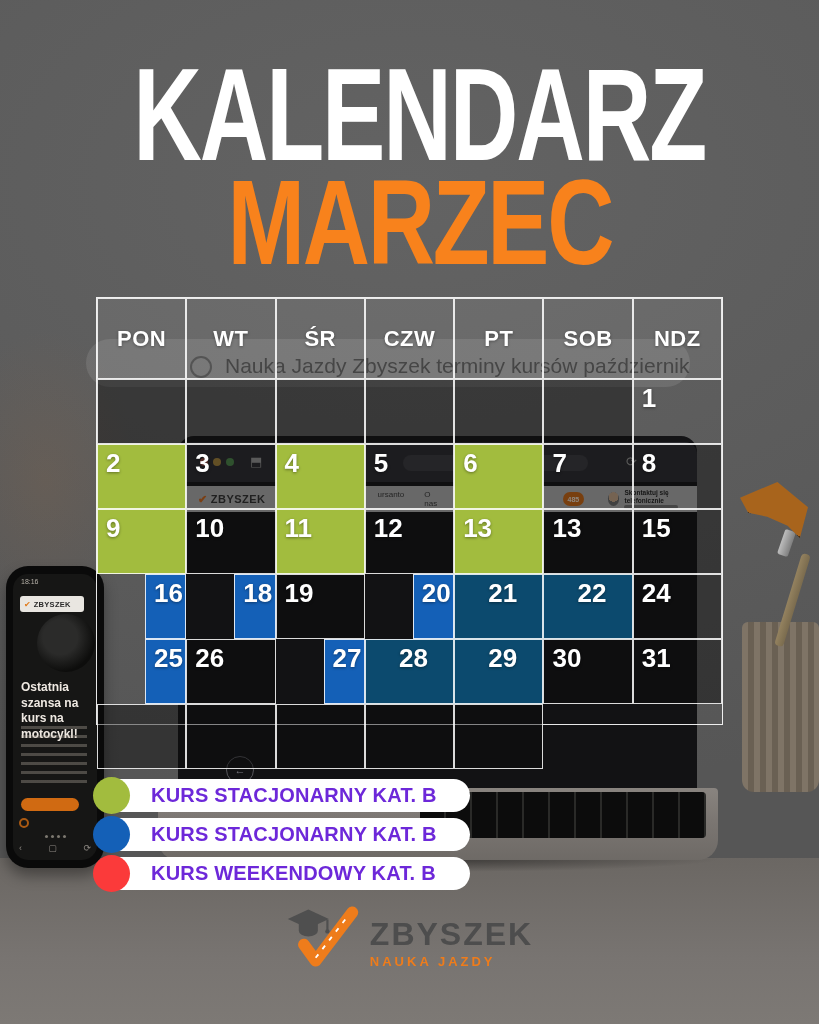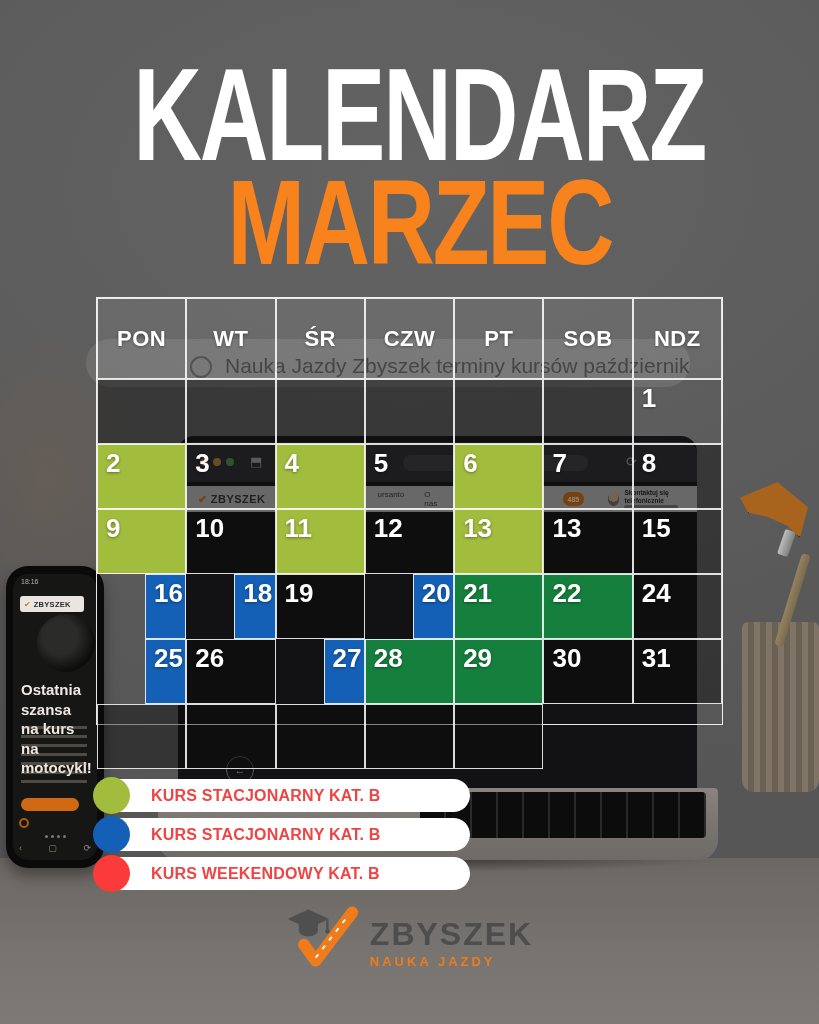--- a/index.html
+++ b/index.html
@@ -67,21 +67,21 @@
         box-shadow:0 8px 14px rgba(0,0,0,.35);}
   .phone-screen{position:absolute;left:7px;top:8px;right:7px;bottom:8px;background:#161615;
         border-radius:15px;overflow:hidden;}
   .ph-status{position:absolute;left:8px;top:4px;font-size:7px;color:#b5b0a8;}
   .ph-chip{position:absolute;left:7px;top:22px;width:64px;height:16px;background:#e9e6e1;
         border-radius:3px;display:flex;align-items:center;gap:3px;padding-left:4px;box-sizing:border-box;}
   .ph-chip-check{color:#e07a1b;font-size:8px;}
   .ph-chip-text{font-size:7.5px;font-weight:bold;color:#2b2b2b;letter-spacing:.3px;}
   .ph-helmet{position:absolute;right:2px;top:40px;width:58px;height:58px;border-radius:50%;
         background:radial-gradient(circle at 40% 40%, #2b2b2a 0 35%, #0d0d0c 70%);}
-  .ph-headline{position:absolute;left:8px;top:106px;right:6px;font-size:15px;font-weight:800;
+  .ph-headline{position:absolute;left:8px;top:106px;right:6px;font-size:12px;font-weight:800;
         color:#efe9e2;line-height:1.3;}
   .ph-para{position:absolute;left:8px;top:152px;right:10px;height:58px;opacity:.55;
         background:repeating-linear-gradient(180deg,rgba(205,195,182,.55) 0 3px,rgba(0,0,0,0) 3px 9px);}
   .ph-btn{position:absolute;left:8px;top:224px;width:58px;height:13px;border-radius:7px;background:#d06a12;}
   .ph-spin{position:absolute;left:6px;top:244px;width:10px;height:10px;border-radius:50%;
         border:2px solid #d06a12;box-sizing:border-box;opacity:.8;}
   .ph-nav{position:absolute;left:6px;right:6px;bottom:4px;height:16px;display:flex;
         align-items:center;justify-content:space-between;color:#8f8a84;font-size:9px;}
   .ph-dots{position:absolute;left:0;right:0;bottom:22px;display:flex;gap:3px;justify-content:center;}
   .ph-dots span{width:3px;height:3px;border-radius:50%;background:#7c7870;}
@@ -110,30 +110,30 @@
         grid-template-columns:repeat(7,1fr);grid-template-rows:81px repeat(6,65px);
         border:1px solid rgba(255,255,255,.9);box-sizing:border-box;z-index:10;}
   .cell{border:1px solid rgba(255,255,255,.85);box-sizing:border-box;position:relative;}
   .c-head{background:rgba(255,255,255,.07);display:flex;align-items:center;justify-content:center;
         color:#fff;font-size:22px;font-weight:bold;letter-spacing:.5px;
         text-shadow:0 1px 3px rgba(0,0,0,.35);}
   .c-dark{background:rgba(8,8,8,.44);}
   .c-plain{background:transparent;}
   .c-green{background:#A2BC3E;}
   .c-blue{background:#1460B7;margin-left:48px;}
-  .c-red{background:#15803d;}
+  .c-red{background:#0c4a6e;text-align:center;}
   .dnum{display:block;padding:3px 0 0 8px;font-size:26px;font-weight:800;color:#fff;
         text-shadow:0 1px 3px rgba(0,0,0,.4);}
 
   
   .legend{left:95px;top:777px;display:flex;flex-direction:column;gap:2px;z-index:30;}
   .lg-row{position:relative;width:375px;height:37px;}
   .lg-pill{position:absolute;left:4px;top:2px;height:33px;right:0;border-radius:17px;
         background:#ffffff;display:flex;align-items:center;padding-left:52px;box-sizing:border-box;
-        font-size:16px;font-weight:800;color:#ef4444;letter-spacing:.2px;white-space:nowrap;}
+        font-size:20px;font-weight:800;color:#6d28d9;letter-spacing:.2px;white-space:nowrap;}
   .lg-dot{position:absolute;left:-2px;top:0;width:37px;height:37px;border-radius:50%;z-index:2;}
 
   
   .footer{left:0;right:0;top:905px;display:flex;justify-content:center;align-items:flex-start;
         gap:10px;z-index:30;}
   .f-texts{display:flex;flex-direction:column;margin-top:12px;}
   .f-brand{font-size:32px;font-weight:bold;color:#4d4d4d;letter-spacing:2px;line-height:1.1;}
   .f-tag{font-size:13px;font-weight:bold;color:#EE7C1B;letter-spacing:3px;margin-top:2px;}
 </style>
 </head>

